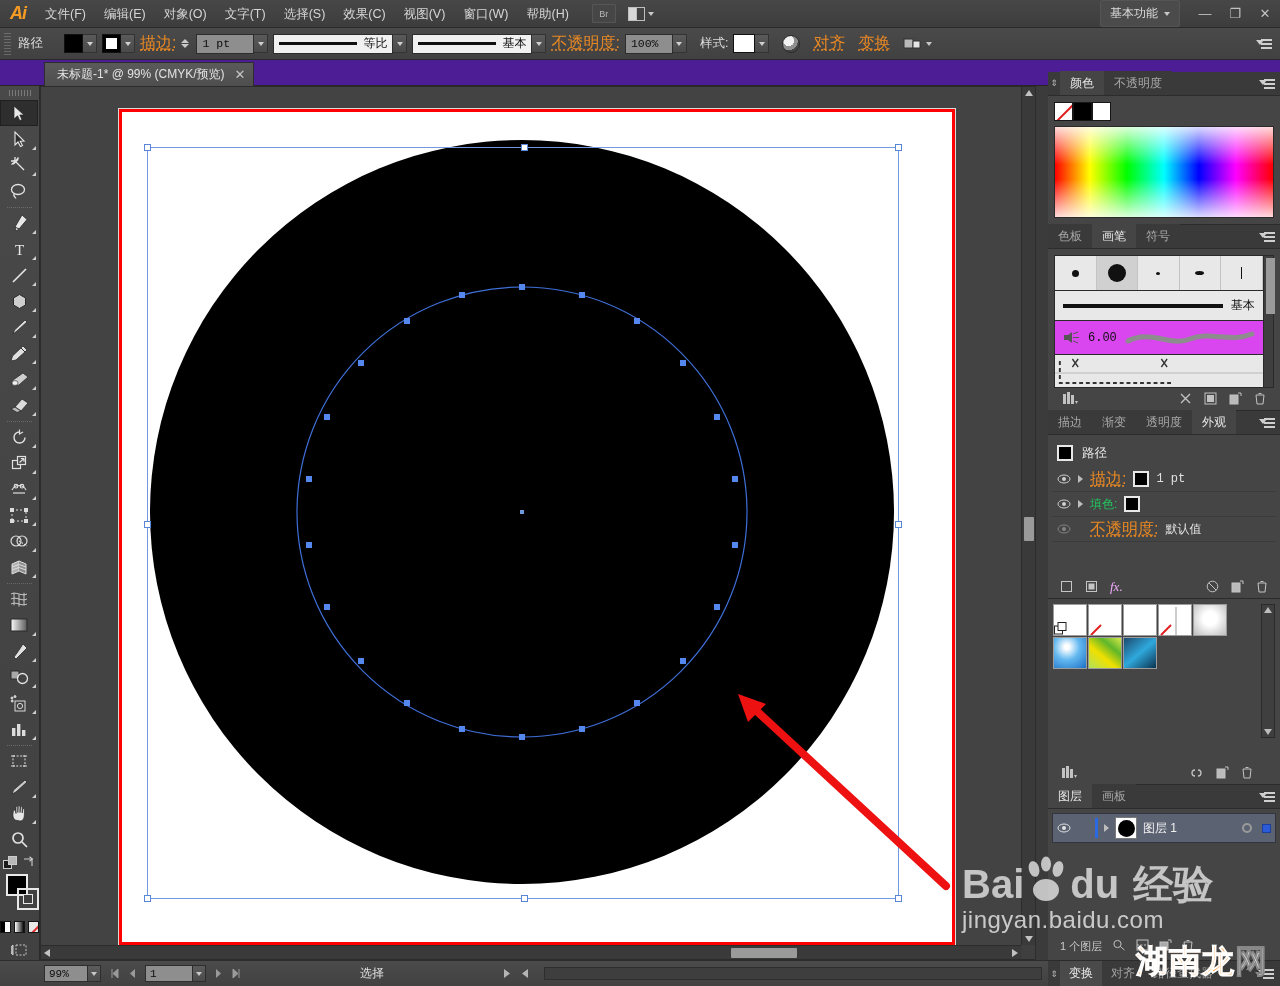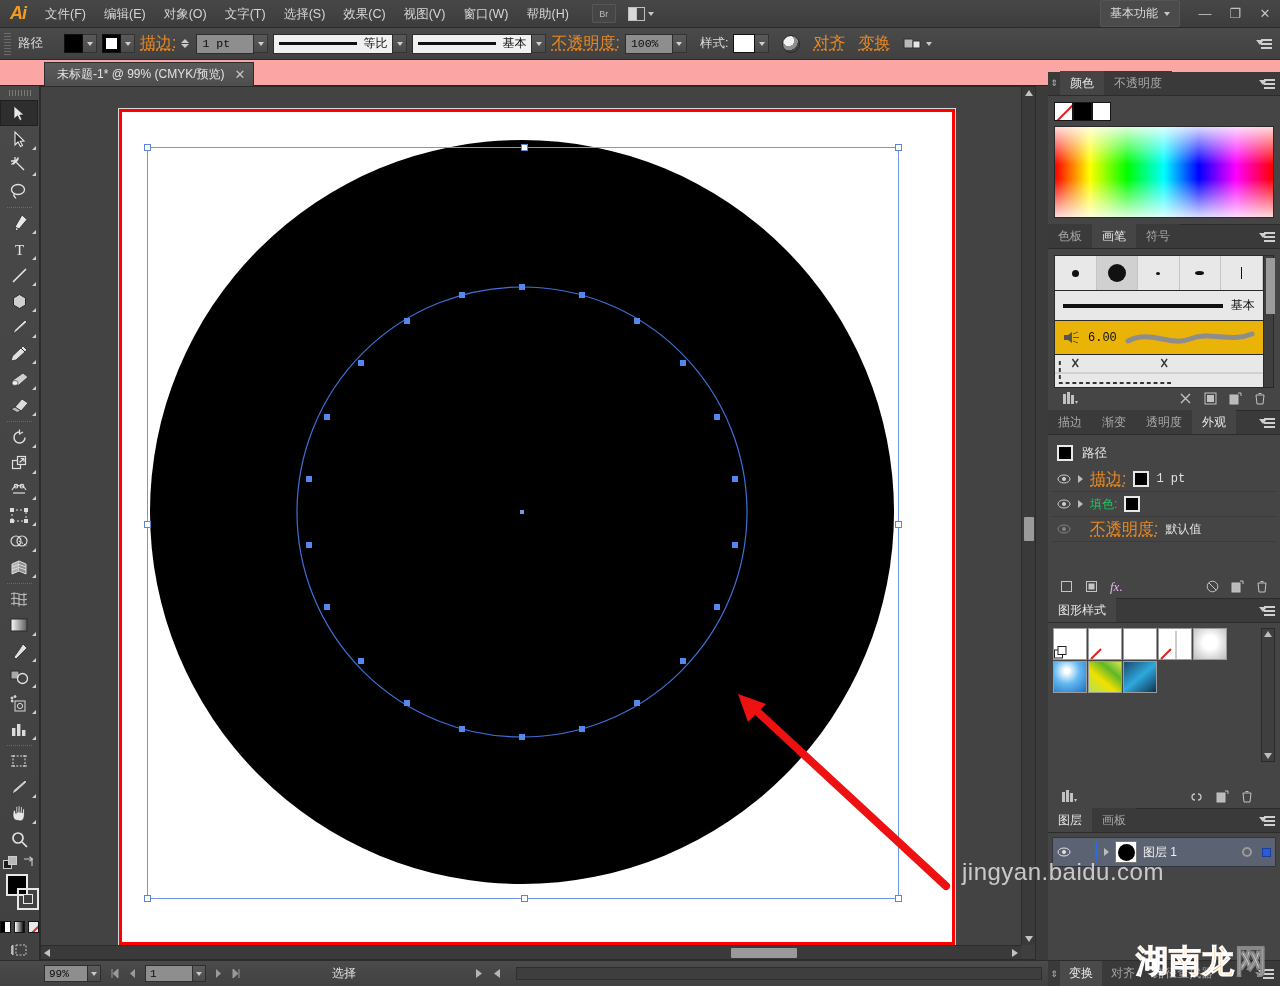--- a/index.html
+++ b/index.html
@@ -92,21 +92,21 @@
   .panel-menu i:nth-child(2){ top:6px;width:11px; }
   .panel-menu i:nth-child(3){ top:10px;width:11px; }
   .panel-menu::before{
     content:"";position:absolute;left:0;top:3px;
     border-left:4px solid transparent;border-right:4px solid transparent;border-top:5px solid #cfcfcf;
   }
 
   
   .tabbar{
     position:absolute; left:0; top:60px; width:1280px; height:26px;
-    background:#fca5a5; border-bottom:1px solid #262626;
+    background:#4c1d95; border-bottom:1px solid #262626;
   }
   .doctab{
     position:absolute; left:44px; top:2px; height:24px;
     background:linear-gradient(#5a5a5a,#4e4e4e); border:1px solid #2d2d2d; border-bottom:none;
     display:flex; align-items:center; gap:10px; padding:0 8px 0 12px; font-size:12px; color:#e2e2e2;
   }
   .tab-close{ font-size:13px; color:#c6c6c6; }
 
   
   .toolpanel{
@@ -202,21 +202,21 @@
   .brushrow{ display:flex; background:#e8e8e8; border:1px solid #2a2a2a; border-bottom:none; }
   .bcell{ flex:1; height:34px; border-right:1px solid #c4c4c4; display:flex;align-items:center;justify-content:center; }
   .bcell.sel{ background:#d0d0d0; }
   .dot{ background:#111; border-radius:50%; }
   .brushline{
     background:#e8e8e8;border:1px solid #2a2a2a;border-bottom:none;height:30px;
     display:flex;align-items:center;padding:0 8px;gap:8px;color:#111;font-size:12px;
   }
   .bline{ flex:1;height:4px;background:#111; }
   .brushnum{
-    background:#eab308;border:1px solid #2a2a2a;border-bottom:none;height:34px;
+    background:#d946ef;border:1px solid #2a2a2a;border-bottom:none;height:34px;
     display:flex;align-items:center;padding:0 8px;gap:8px;color:#111;font-size:12px;
     font-family:"Liberation Mono","DejaVu Sans Mono",monospace;
   }
   .squiggle{ flex:1;height:22px; }
   .brushdash{ background:#e8e8e8;border:1px solid #2a2a2a;height:34px; position:relative; }
   .pfooter{
     height:22px; display:flex; align-items:center; gap:12px; padding:0 8px;
     color:#c3c3c3; font-size:11px;
   }
   .pfooter .sp{ margin-left:auto; }
@@ -899,28 +899,20 @@
             <svg width="12" height="13" viewBox="0 0 12 13" fill="none" stroke="#c5c5c5">
                 <path d="M2 3 L10 3 L9 12 L3 12 Z"></path>
                 <path d="M4.5 1.5 L7.5 1.5"></path>
               </svg>
           </span>
         </div>
       </div>
     </div>
 
     <div class="panel">
-      <div class="ptabs">
-        <div class="ptab active">图形样式</div>
-        <div class="pm panel-menu">
-            <i></i>
-            <i></i>
-            <i></i>
-          </div>
-      </div>
       <div style="padding:5px 5px 0;display:flex">
         <div style="flex:1">
           <div class="gs-grid">
             <div class="gscell" style="position:relative">
               <svg width="14" height="13" viewBox="0 0 14 13" style="position:absolute;left:0;bottom:0">
                   <rect x="0.5" y="4" width="8" height="8" fill="#fff" stroke="#222"></rect>
                   <rect x="4" y="0.5" width="8" height="8" fill="#fff" stroke="#222"></rect>
                 </svg>
             </div>
             <div class="gscell" style="position:relative;overflow:hidden">
@@ -1069,38 +1061,49 @@
       <div class="st-dd">
           <span class="caret"></span>
         </div>
     </div>
     <svg width="9" height="11" viewBox="0 0 9 11">
         <path d="M2 1 L7 5.5 L2 10 Z" fill="#9a9a9a"></path>
       </svg>
     <svg width="11" height="11" viewBox="0 0 11 11">
         <path d="M2 1 L7 5.5 L2 10 Z M8 1 L8 10" fill="#9a9a9a" stroke="#9a9a9a"></path>
       </svg>
-    <div class="st-text" style="margin-left:82px">选择</div>
+    <div class="st-text" style="margin-left:110px">选择</div>
     <svg width="10" height="11" viewBox="0 0 10 11" style="margin-left:110px">
         <path d="M2 1 L8 5.5 L2 10 Z" fill="#b5b5b5"></path>
       </svg>
     <svg width="10" height="11" viewBox="0 0 10 11">
         <path d="M8 1 L2 5.5 L8 10 Z" fill="#b5b5b5"></path>
       </svg>
     <div style="flex:1;height:13px;margin:0 6px;background:#3e3e3e;border:1px solid #2e2e2e"></div>
   </div>
 
   <svg class="arrow-layer">
     <g>
       <path d="M946 886 L747 702" stroke="#ee1111" stroke-width="8" stroke-linecap="round" fill="none"></path>
       <path d="M738 694 L766 704 L748 722 Z" fill="#ee1111"></path>
     </g>
   </svg>
 
   <div class="wm-baidu">
+    <div class="wm-b1">
+      <span>Bai</span>
+      <svg width="44" height="48" viewBox="0 0 44 48" style="margin:0 -2px 0 -4px">
+        <ellipse cx="10" cy="13" rx="5.2" ry="8" fill="#e9e9e9" transform="rotate(-15 10 13)"></ellipse>
+        <ellipse cx="22" cy="8" rx="5" ry="7.6" fill="#e9e9e9"></ellipse>
+        <ellipse cx="34" cy="13" rx="5.2" ry="8" fill="#e9e9e9" transform="rotate(15 34 13)"></ellipse>
+        <ellipse cx="22" cy="34" rx="13" ry="11" fill="#e9e9e9"></ellipse>
+      </svg>
+      <span>du</span>
+      <span style="margin-left:10px">经验</span>
+    </div>
     <div class="wm-b2">jingyan.baidu.com</div>
   </div>
 
   <div class="wm-hn">
     <span class="o">湖南</span><span class="o">龙</span><span class="w">网</span>
   </div>
 
 </div>
 
 </body></html>

